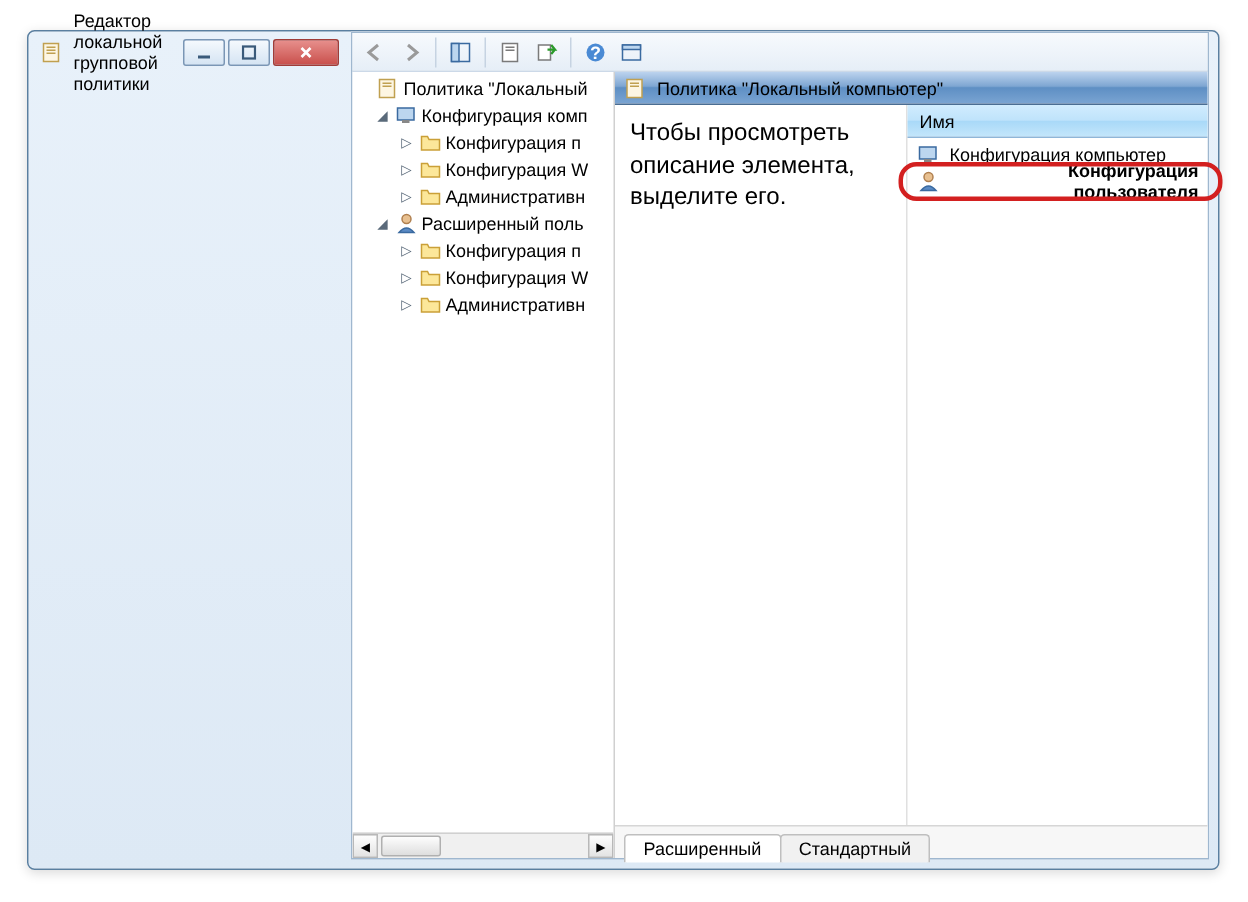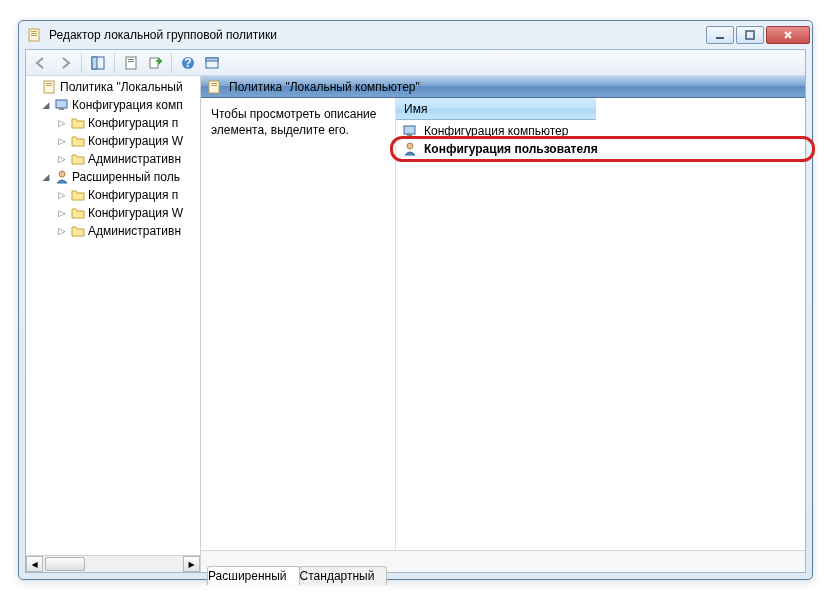--- a/index.html
+++ b/index.html
@@ -5,21 +5,21 @@
 * { margin: 0; padding: 0; box-sizing: border-box; font-family: "Segoe UI", Tahoma, sans-serif; font-size: 12px; }
 body { background: #fff; width: 832px; height: 601px; overflow: hidden; }
 
 .outer-frame { width: 832px; height: 601px; background: #fff; padding: 20px 18px; }
 
 .window {
   width: 795px; height: 560px;
   border: 1px solid #5a7fa0; border-radius: 5px;
   background: linear-gradient(to bottom, #e8f1fa 0%, #dde9f5 100%);
   box-shadow: 0 2px 8px rgba(0,0,0,0.15);
-  display: flex; flex-direction: column;
+  display: flex; flex-direction: row;
 }
 
 .titlebar {
   height: 28px; display: flex; align-items: center; padding: 0 2px 0 8px;
 }
 .titlebar .title-icon { width: 16px; height: 16px; margin-right: 6px; }
 .titlebar .title-text { flex: 1; color: #000; font-size: 12px; }
 .title-buttons { display: flex; gap: 2px; }
 .title-btn {
   width: 28px; height: 18px; border: 1px solid #7a96b5; border-radius: 2px;
@@ -60,37 +60,37 @@
 .right-pane { flex:1; display:flex; flex-direction:column; }
 .right-body { flex:1; display:flex; flex-direction:column; }
 
 .rp-header {
   height:22px; background: linear-gradient(to bottom,#bcd3ee 0%, #7ea6d2 45%, #5e8fc4 50%, #7aa4d2 100%);
   border-bottom:1px solid #4a6d92; display:flex; align-items:center; padding:0 6px; color:#000; gap:6px;
 }
 .rp-header .hicon { width:16px; height:16px; }
 
 .rp-split { flex:1; display:flex; }
-.rp-desc { width:195px; padding:8px 10px; font-size:12px; line-height:1.35; border-right:1px solid #e0e0e0; }
-.rp-list { flex:1; display:flex; flex-direction:column; }
+.rp-desc { width:195px; padding:8px 10px; font-size:16px; line-height:1.35; border-right:1px solid #e0e0e0; }
+.rp-list { flex:1; display:flex; flex-direction:column;text-align:right; }
 .col-head { height:22px; background:linear-gradient(to bottom,#d1ecfe 0%, #bfe3fb 48%, #a9d9f8 52%, #c3e6fb 100%); border-bottom:1px solid #8fb6d8; display:flex; align-items:center; padding:0 8px; width:200px; }
 .list-items { padding:2px 0; }
 .list-row { display:flex; align-items:center; height:18px; padding:0 6px; gap:6px; cursor:default; }
 .list-row .licon { width:16px; height:16px; }
 .highlight-oval {
   position:relative;
   font-weight:bold;
 }
 .highlight-oval::after {
   content:""; position:absolute; left:-6px; right:-10px; top:-4px; bottom:-4px;
   border:3px solid #d32020; border-radius:12px; pointer-events:none;
 }
 
 .tabs { height:22px; background:#f7f7f7; display:flex; align-items:flex-end; padding-left:6px; gap:0; border-top:1px solid #d6d6d6; }
-.tab { padding:2px 12px 2px 0; border:1px solid #bfbfbf; border-bottom:none; background:#fff; border-top-left-radius:3px; border-top-right-radius:3px; font-size:11px; position:relative; top:13px; }
+.tab { padding:2px 12px 2px 12px; border:1px solid #bfbfbf; border-bottom:none; background:#fff; border-top-left-radius:3px; border-top-right-radius:3px; font-size:11px; position:relative; top:3px; }
 .tab.inactive { background:#f1f1f1; }
 .tab:not(:first-child) { margin-left:-1px;margin-top:28px; }
 
 svg { display:block; }
 </style>
 </head>
 <body>
 
 <div class="outer-frame">
 <div class="window">

